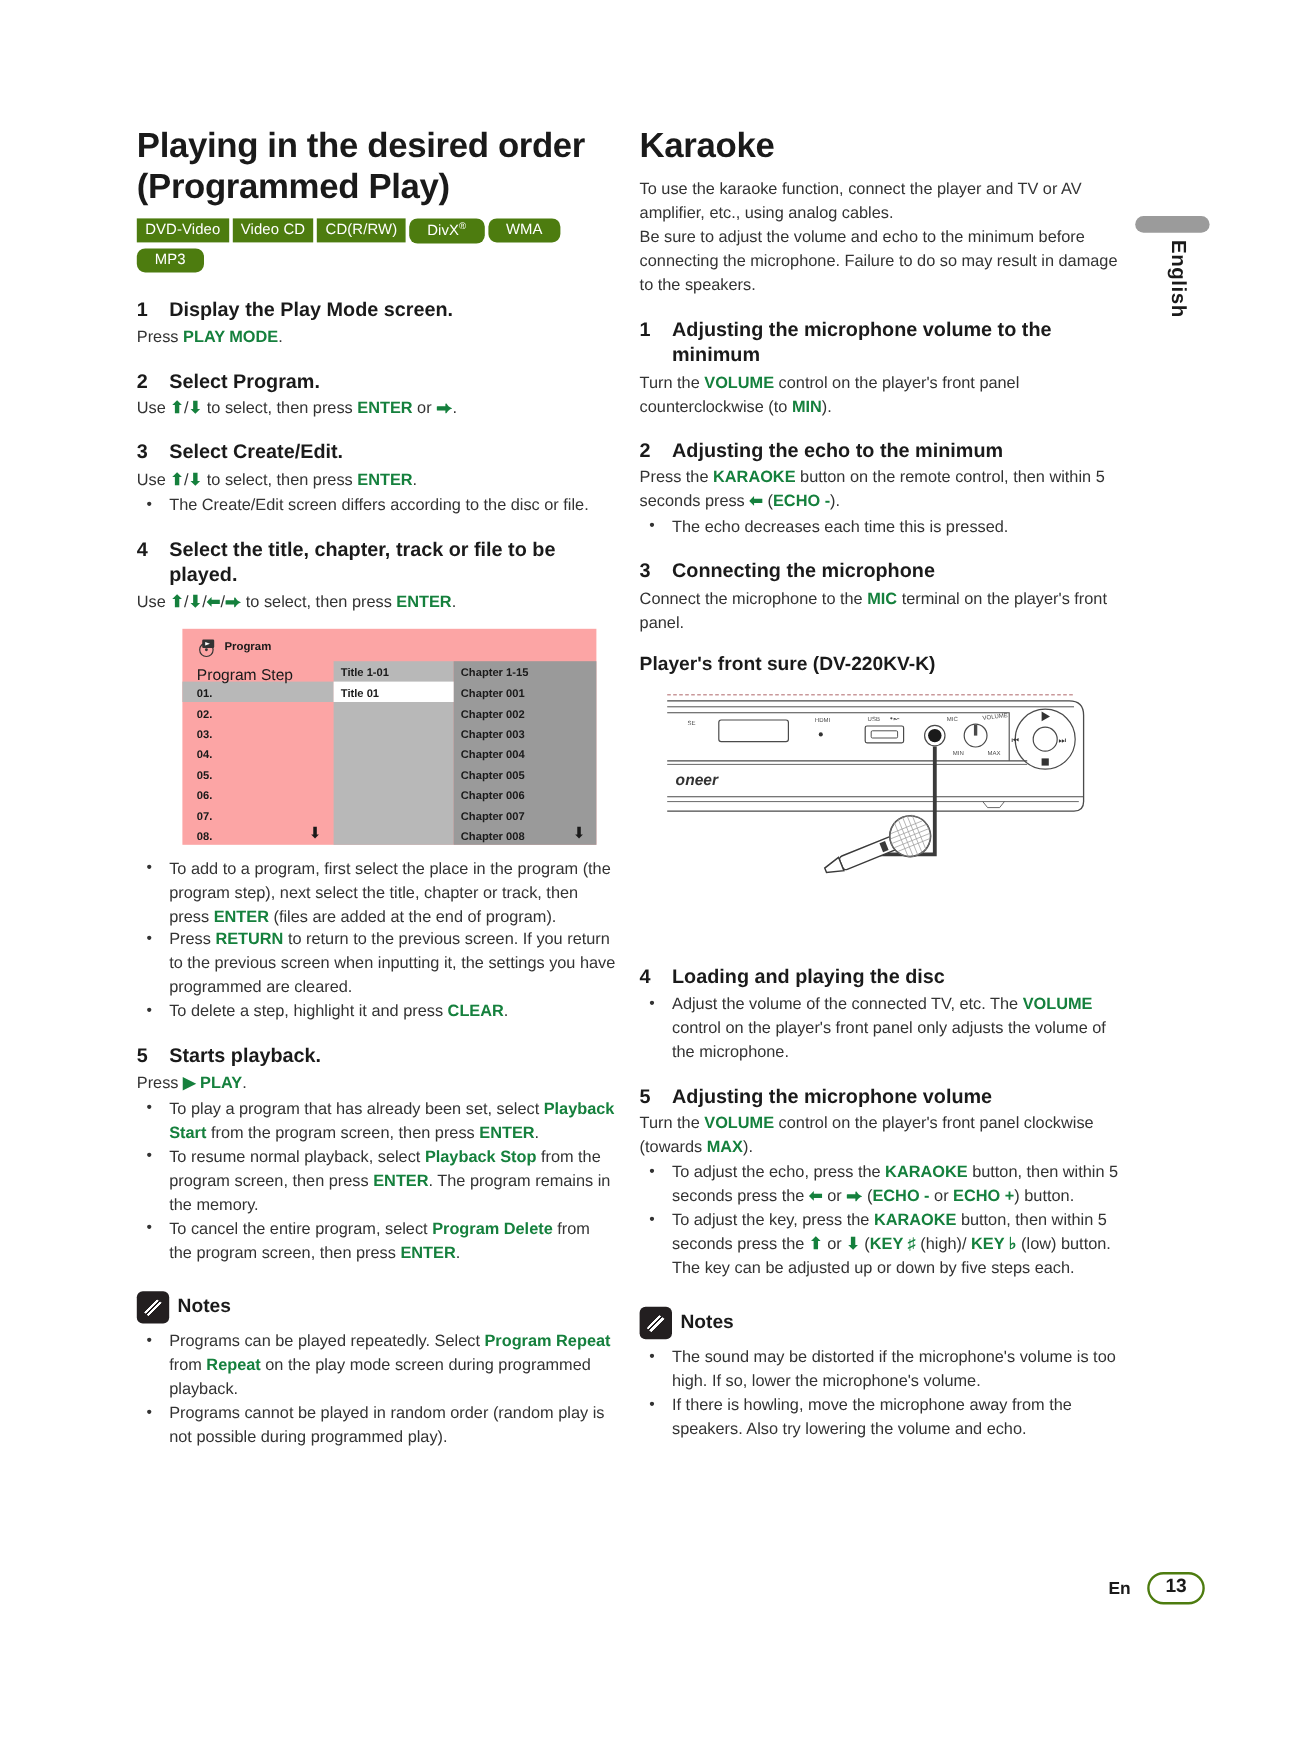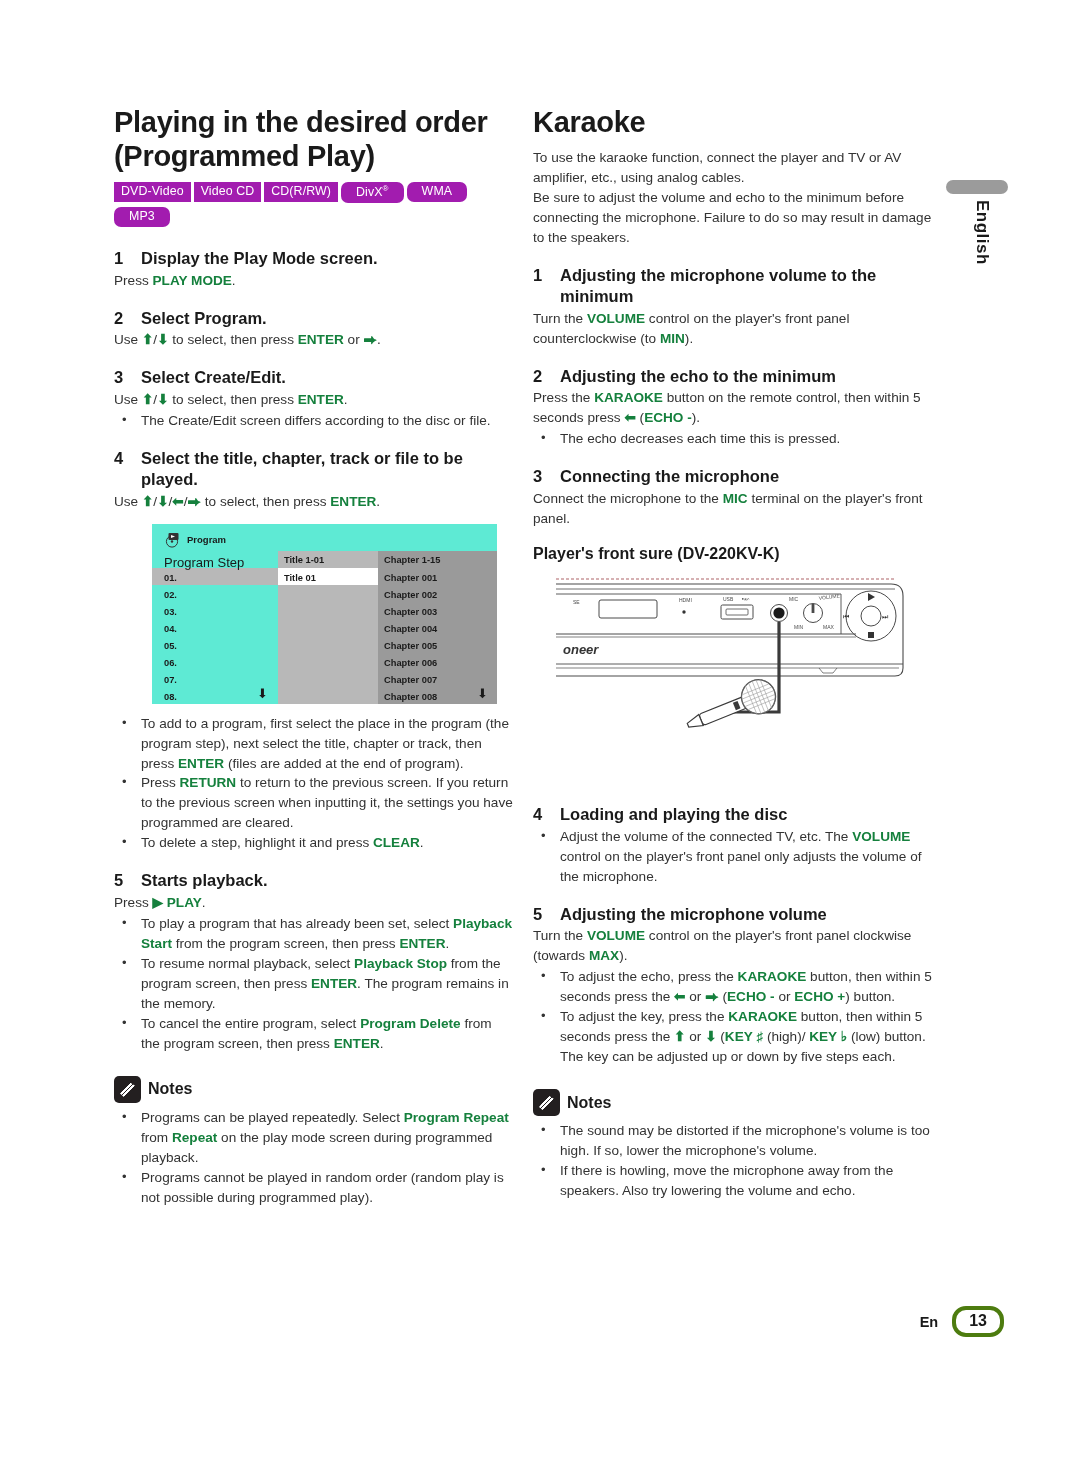--- a/index.html
+++ b/index.html
@@ -49,31 +49,31 @@
     margin-bottom:0px;
   }
   ul.bullets li:before {
     content:"\2022"; position:absolute; left:8px; top:-1px;
     font-size:13px; color:#333;
   }
 
   
   .badges { margin:2px 0 14px 0; line-height:0; }
   .badge {
-    display:inline-block; background:#a21caf; color:#fff;
+    display:inline-block; background:#4d7c0f; color:#fff;
     font-size:12.4px; font-weight:500; letter-spacing:0.1px;
     padding:2px 7px 3px 7px; margin:0 3px 4px 0;
     line-height:1.18; vertical-align:top;
   }
   .badge.round { border-radius:7px; padding-left:15px; padding-right:15px; }
   .badge sup { font-size:8px; vertical-align:super; }
 
   
   .osd {
-    width:345px; height:180px; background:#5eead4;
+    width:345px; height:180px; background:#fca5a5;
     margin:12px 0 10px 38px; position:relative;
     font-family:"Liberation Sans", sans-serif;
   }
   .osd-title {
     position:absolute; left:12px; top:8px;
     font-size:9.5px; font-weight:bold; color:#1a1a1a;
     display:flex; align-items:center; gap:5px;
   }
   .osd-icon { width:18px; height:16px; position:relative; }
   .osd-col-mid {
@@ -139,21 +139,21 @@
     position:absolute; right:88px; top:200px;
     font-size:17px; font-weight:bold; color:#1a1a1a;
     writing-mode:vertical-rl; letter-spacing:0.5px;
   }
 
   
   .footer { position:absolute; right:76px; bottom:127px; display:flex; align-items:center; gap:14px; }
   .footer-en { font-size:14.5px; font-weight:bold; color:#1a1a1a; }
   .footer-page {
     font-size:16px; font-weight:bold; color:#1a1a1a;
-    border:4px solid #4d7c0f; border-radius:14px;
+    border:2px solid #4d7c0f; border-radius:14px;
     padding:2px 13px 3px 13px; line-height:1.1;
   }
 </style>
 </head>
 <body>
 
 <div class="page">
 
   <div class="col col-left">
 

